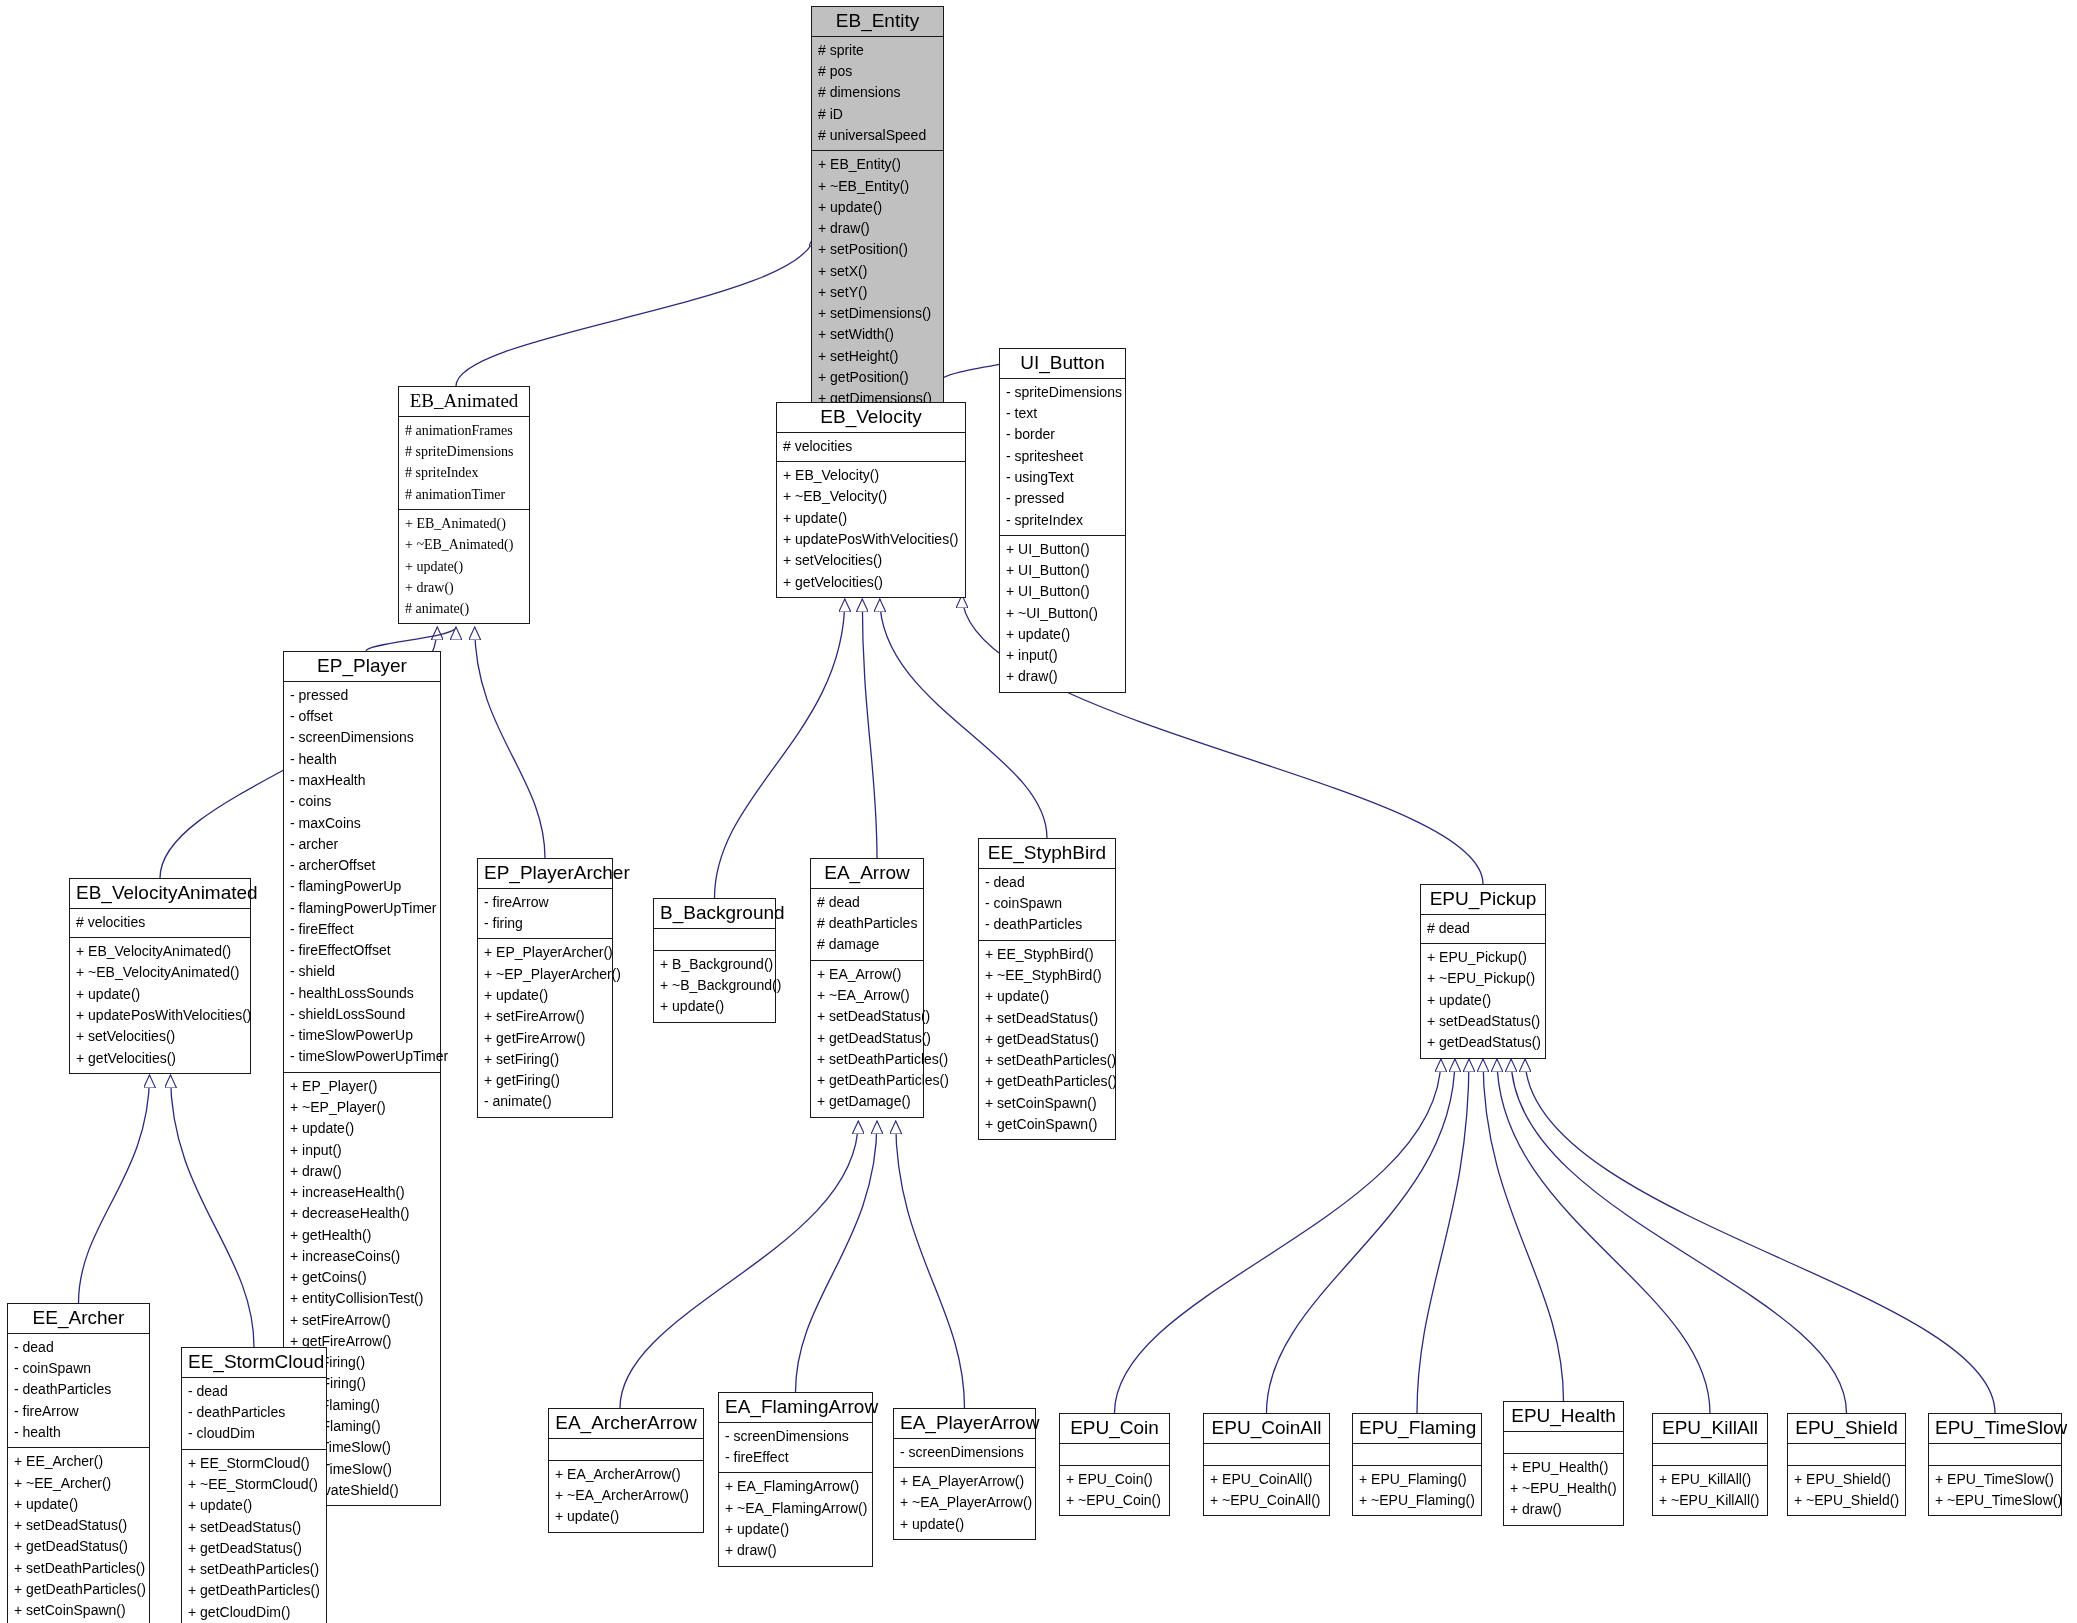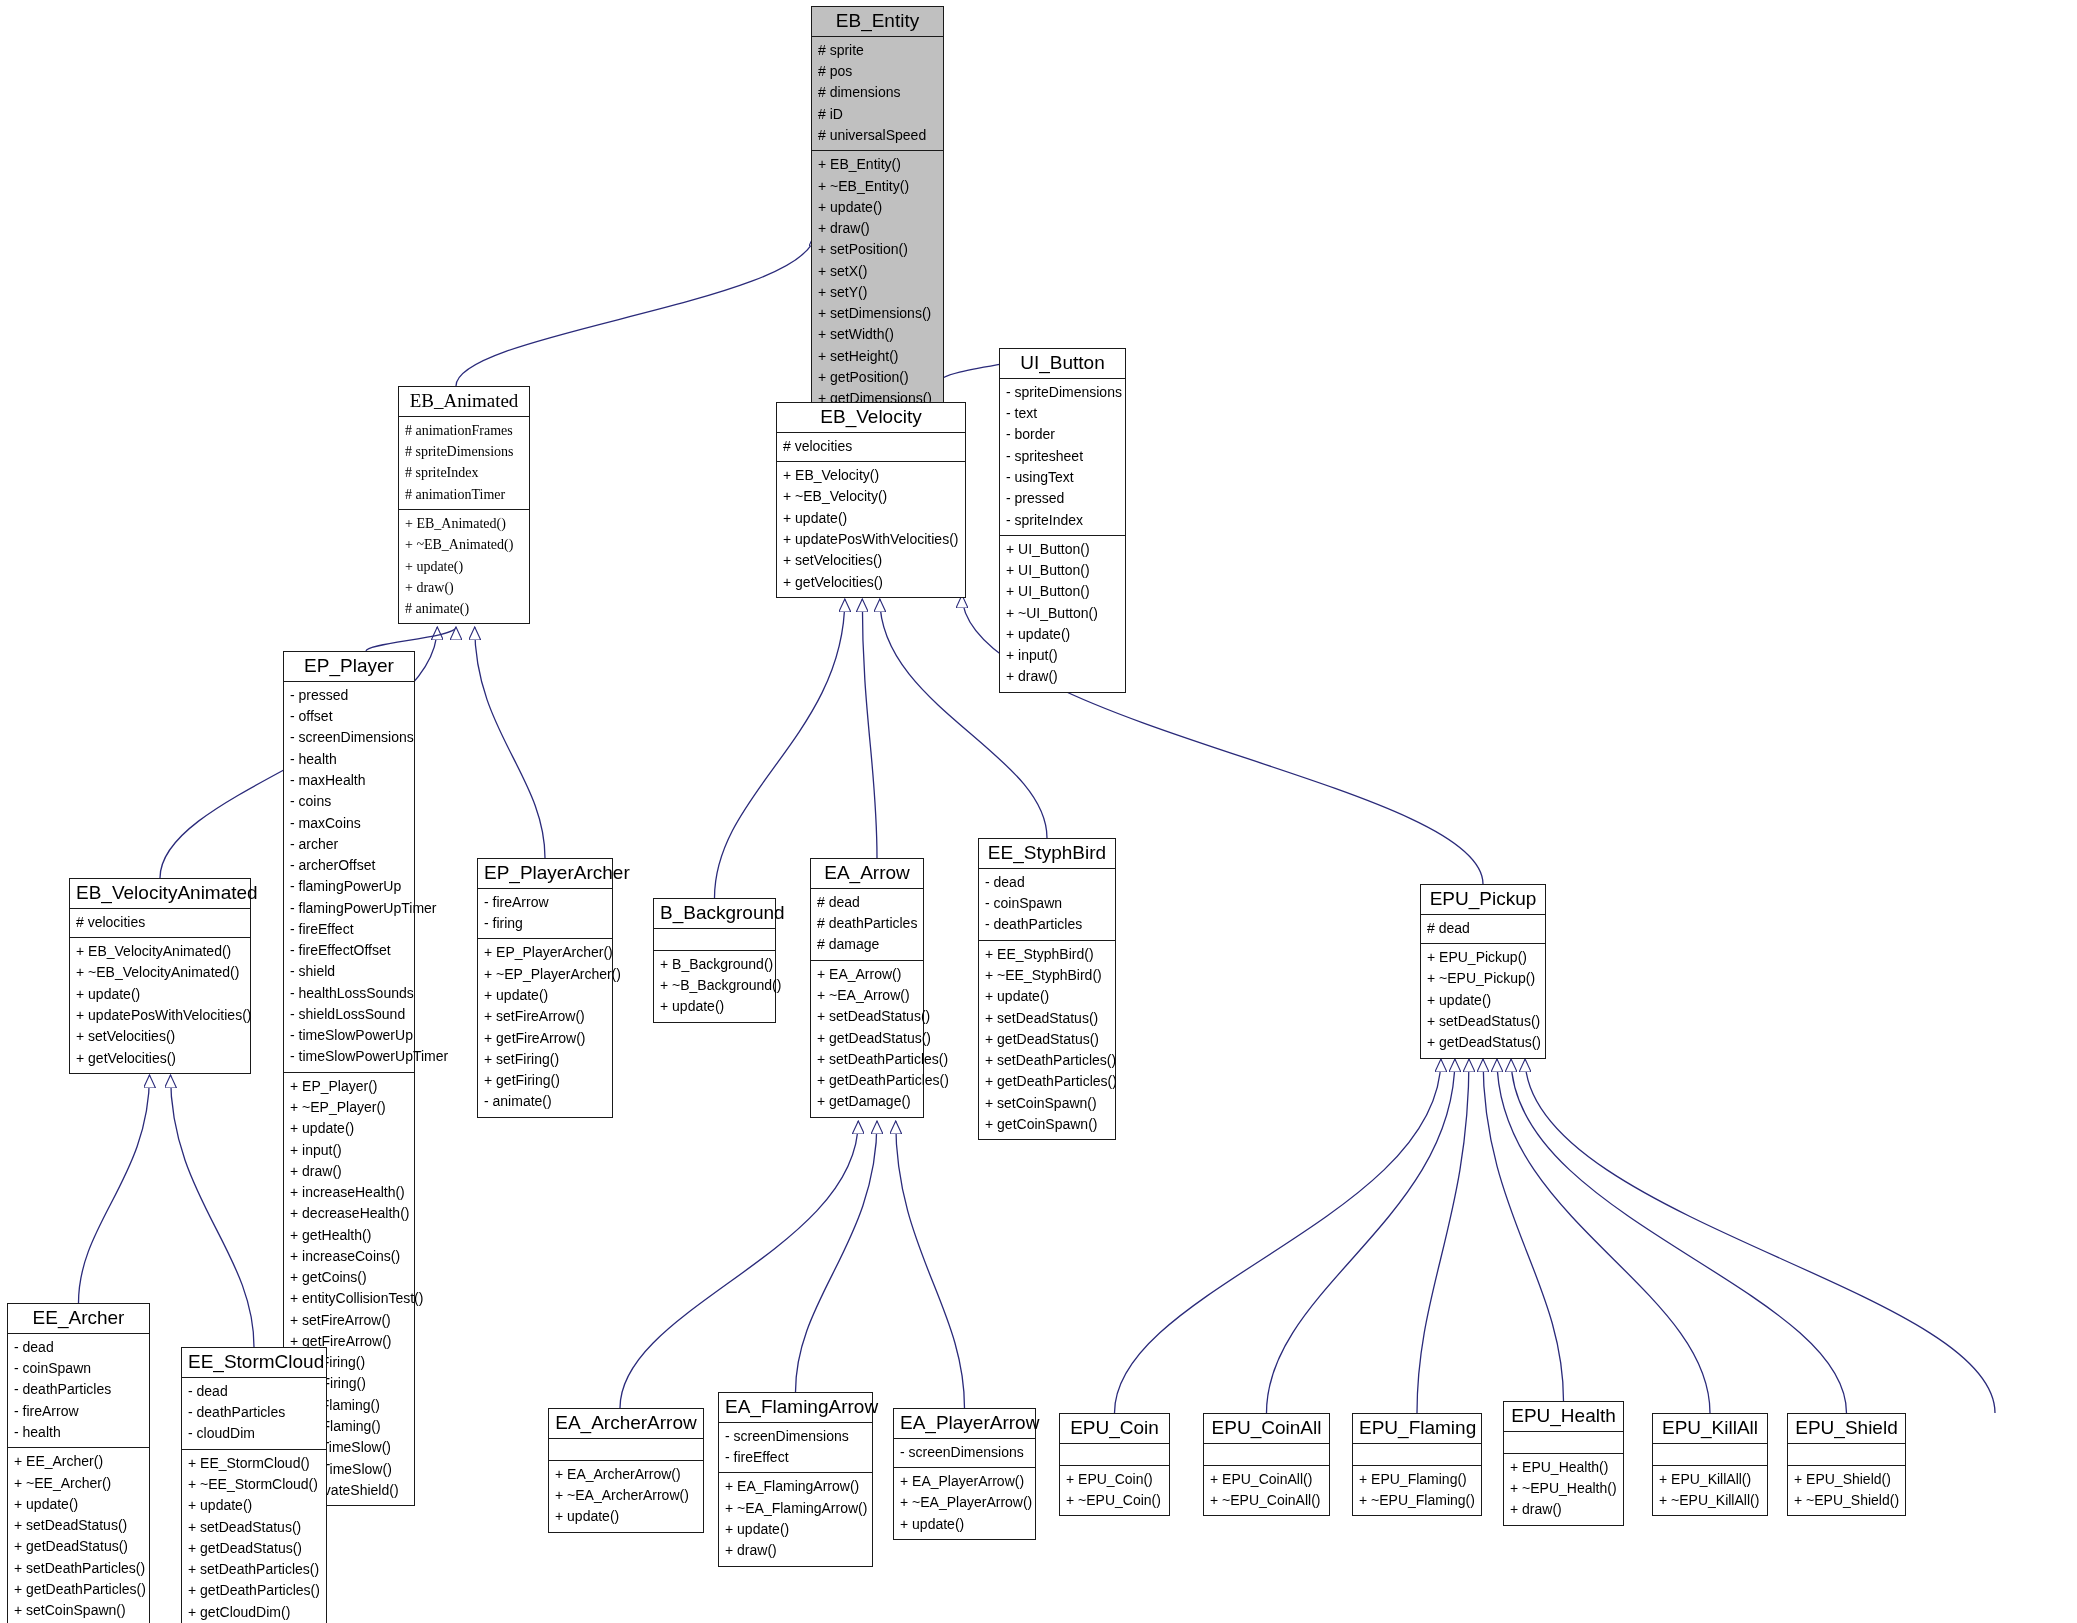--- a/index.html
+++ b/index.html
@@ -164,21 +164,21 @@
       <div class="uml-ops">
         <span class="row">+ UI_Button()</span>
         <span class="row">+ UI_Button()</span>
         <span class="row">+ UI_Button()</span>
         <span class="row">+ ~UI_Button()</span>
         <span class="row">+ update()</span>
         <span class="row">+ input()</span>
         <span class="row">+ draw()</span>
       </div>
     </div>
-    <div class="uml-box" style="left: 283px; top: 651px; width: 132px;">
+    <div class="uml-box" style="left: 283px; top: 651px; width: 158px;">
       <div class="uml-title">EP_Player</div>
       <div class="uml-attrs">
         <span class="row">- pressed</span>
         <span class="row">- offset</span>
         <span class="row">- screenDimensions</span>
         <span class="row">- health</span>
         <span class="row">- maxHealth</span>
         <span class="row">- coins</span>
         <span class="row">- maxCoins</span>
         <span class="row">- archer</span>
@@ -418,13 +418,21 @@
       </div>
     </div>
     <div class="uml-box" style="left: 1787px; top: 1413px; width: 119px;">
       <div class="uml-title">EPU_Shield</div>
       <div class="uml-attrs empty"></div>
       <div class="uml-ops">
         <span class="row">+ EPU_Shield()</span>
         <span class="row">+ ~EPU_Shield()</span>
       </div>
     </div>
+    <div class="uml-box" style="left: 1928px; top: 1413px; width: 134px;">
+      <div class="uml-title">EPU_TimeSlow</div>
+      <div class="uml-attrs empty"></div>
+      <div class="uml-ops">
+        <span class="row">+ EPU_TimeSlow()</span>
+        <span class="row">+ ~EPU_TimeSlow()</span>
+      </div>
+    </div>
   </div>
 
 </body></html>

